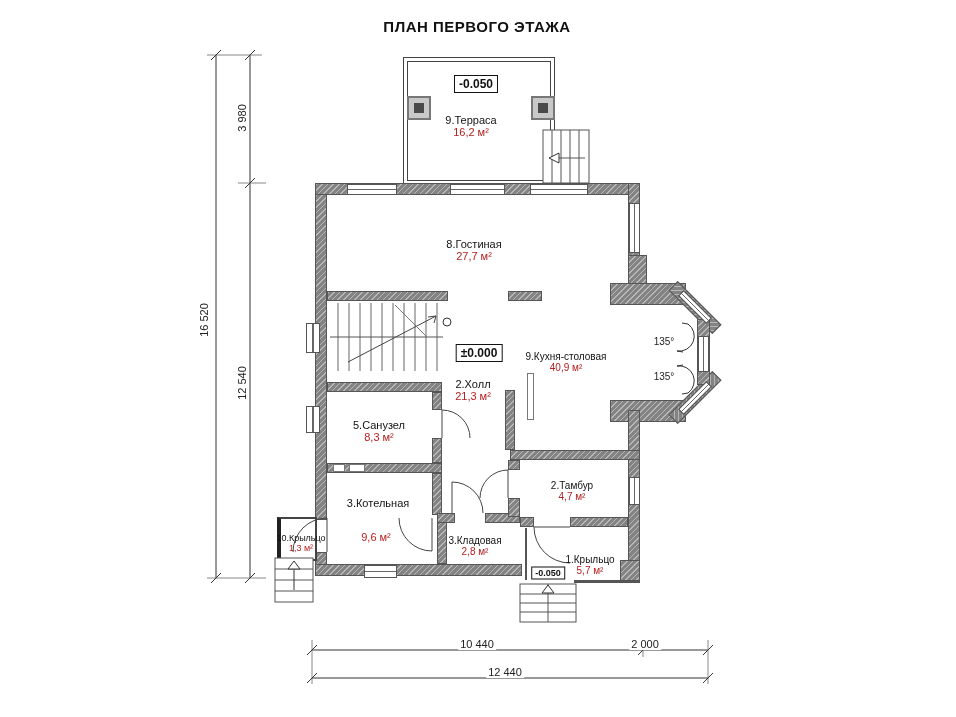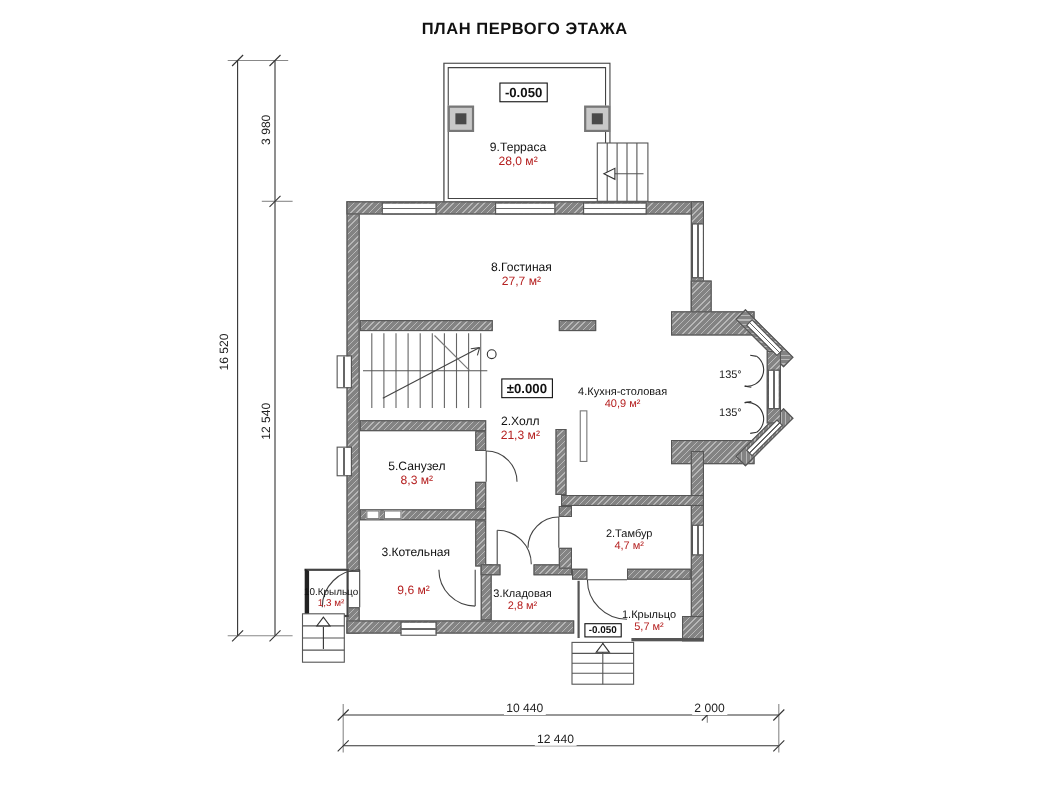--- a/index.html
+++ b/index.html
@@ -189,30 +189,30 @@
       <line x1="643" y1="640" x2="643" y2="657" stroke="#888"></line>
       <line x1="708" y1="640" x2="708" y2="684" stroke="#888"></line>
       <line x1="307" y1="655" x2="317" y2="645"></line>
         <line x1="638" y1="655" x2="648" y2="645"></line>
       <line x1="703" y1="655" x2="713" y2="645"></line>
       <line x1="307" y1="683" x2="317" y2="673"></line>
         <line x1="703" y1="683" x2="713" y2="673"></line>
     </g>
   </svg>
 
-  <div class="room-label" style="left:471px;top:141px">
+  <div class="room-label" style="left:471px;top:126px">
     <div>9.Терраса</div>
-      <div class="area">28,0 м²</div>
+      <div class="area">16,2 м²</div>
   </div>
   <div class="room-label" style="left:474px;top:250px">
     <div>8.Гостиная</div>
       <div class="area">27,7 м²</div>
   </div>
   <div class="room-label mid" style="left:566px;top:362px">
-    <div>4.Кухня-столовая</div>
+    <div>9.Кухня-столовая</div>
       <div class="area">40,9 м²</div>
   </div>
   <div class="room-label" style="left:473px;top:390px">
     <div>2.Холл</div>
       <div class="area">21,3 м²</div>
   </div>
   <div class="room-label" style="left:379px;top:431px">
     <div>5.Санузел</div>
       <div class="area">8,3 м²</div>
   </div>

